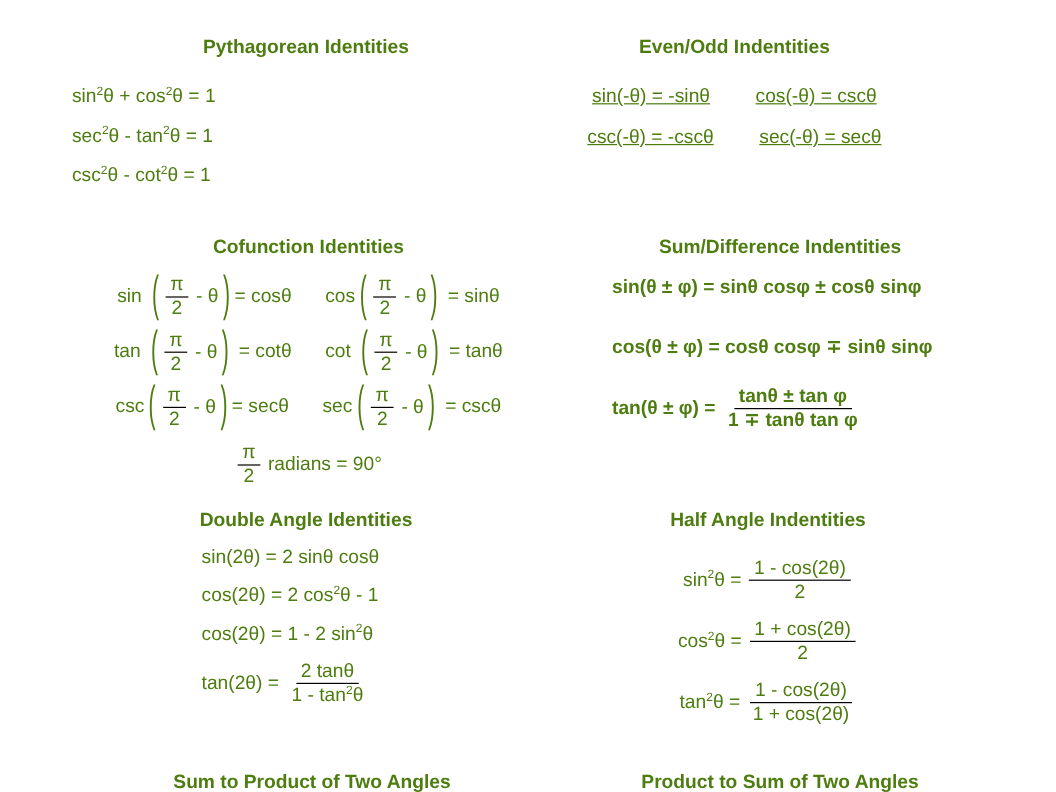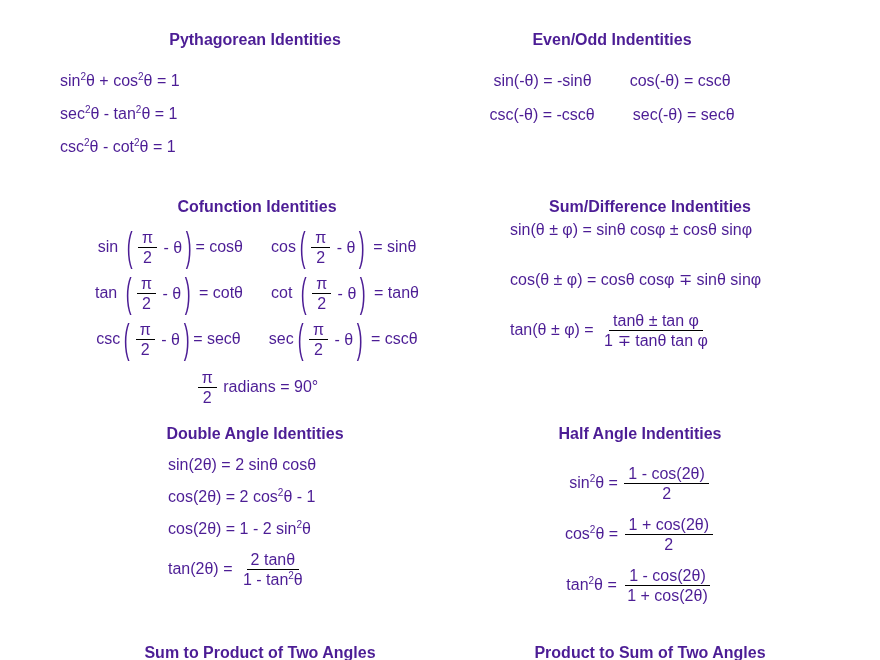--- a/index.html
+++ b/index.html
@@ -3,21 +3,21 @@
 <meta charset="utf-8">
 <style>
   * { box-sizing: border-box; }
   html, body { margin: 0; padding: 0; background: #ffffff; }
   #page {
     position: relative;
     width: 880px;
     height: 660px;
     overflow: hidden;
     background: #ffffff;
-    color: #4c1d95;
+    color: #4d7c0f;
     font-family: "Liberation Sans", "DejaVu Sans", sans-serif;
     font-size: 16px;
   }
   .panel { position: absolute; }
   .panel h2 {
     font-size: 16px;
     font-weight: bold;
     text-align: center;
     margin: 0;
     line-height: 19px;
@@ -75,36 +75,37 @@
   #sec-pyth .eq-row { margin-bottom: 13px; }
 
   #sec-evenodd { left: 447px; top: 30px; width: 330px; }
   #sec-evenodd .eqs { margin-top: 22px; }
   #sec-evenodd .eq-row {
     display: grid;
     grid-template-columns: max-content max-content;
     column-gap: 38px;
     justify-content: center;
     margin-bottom: 14px;
+    text-decoration: underline;
   }
 
   #sec-cofun { left: 64px; top: 197px; width: 386px; }
   #sec-cofun .eqs { margin-top: 10px; }
   #sec-cofun .eq-row {
     display: grid;
     grid-template-columns: max-content max-content;
     column-gap: 28px;
     justify-content: center;
     align-items: center;
     margin-bottom: 3px;
   }
   #sec-cofun .footnote { text-align: center; margin-top: 8px; }
 
   #sec-sumdiff { left: 500px; top: 197px; width: 300px; }
-  #sec-sumdiff .eqs { margin-top: 4px; padding-left: 10px; }
+  #sec-sumdiff .eqs { margin-top: 14px; padding-left: 10px; font-weight: bold; }
   #sec-sumdiff .eq-row:nth-child(1) { margin-bottom: 30px; }
   #sec-sumdiff .eq-row:nth-child(2) { margin-bottom: 22px; }
 
   #sec-double { left: 105px; top: 424px; width: 300px; }
   #sec-double .eqs { margin-top: 12px; padding-left: 63px; }
   #sec-double .eq-row { margin-bottom: 12px; }
 
   #sec-half { left: 490px; top: 424px; width: 300px; }
   #sec-half .eqs { margin-top: 22px; }
   #sec-half .eq-row { text-align: center; margin-bottom: 14px; }

